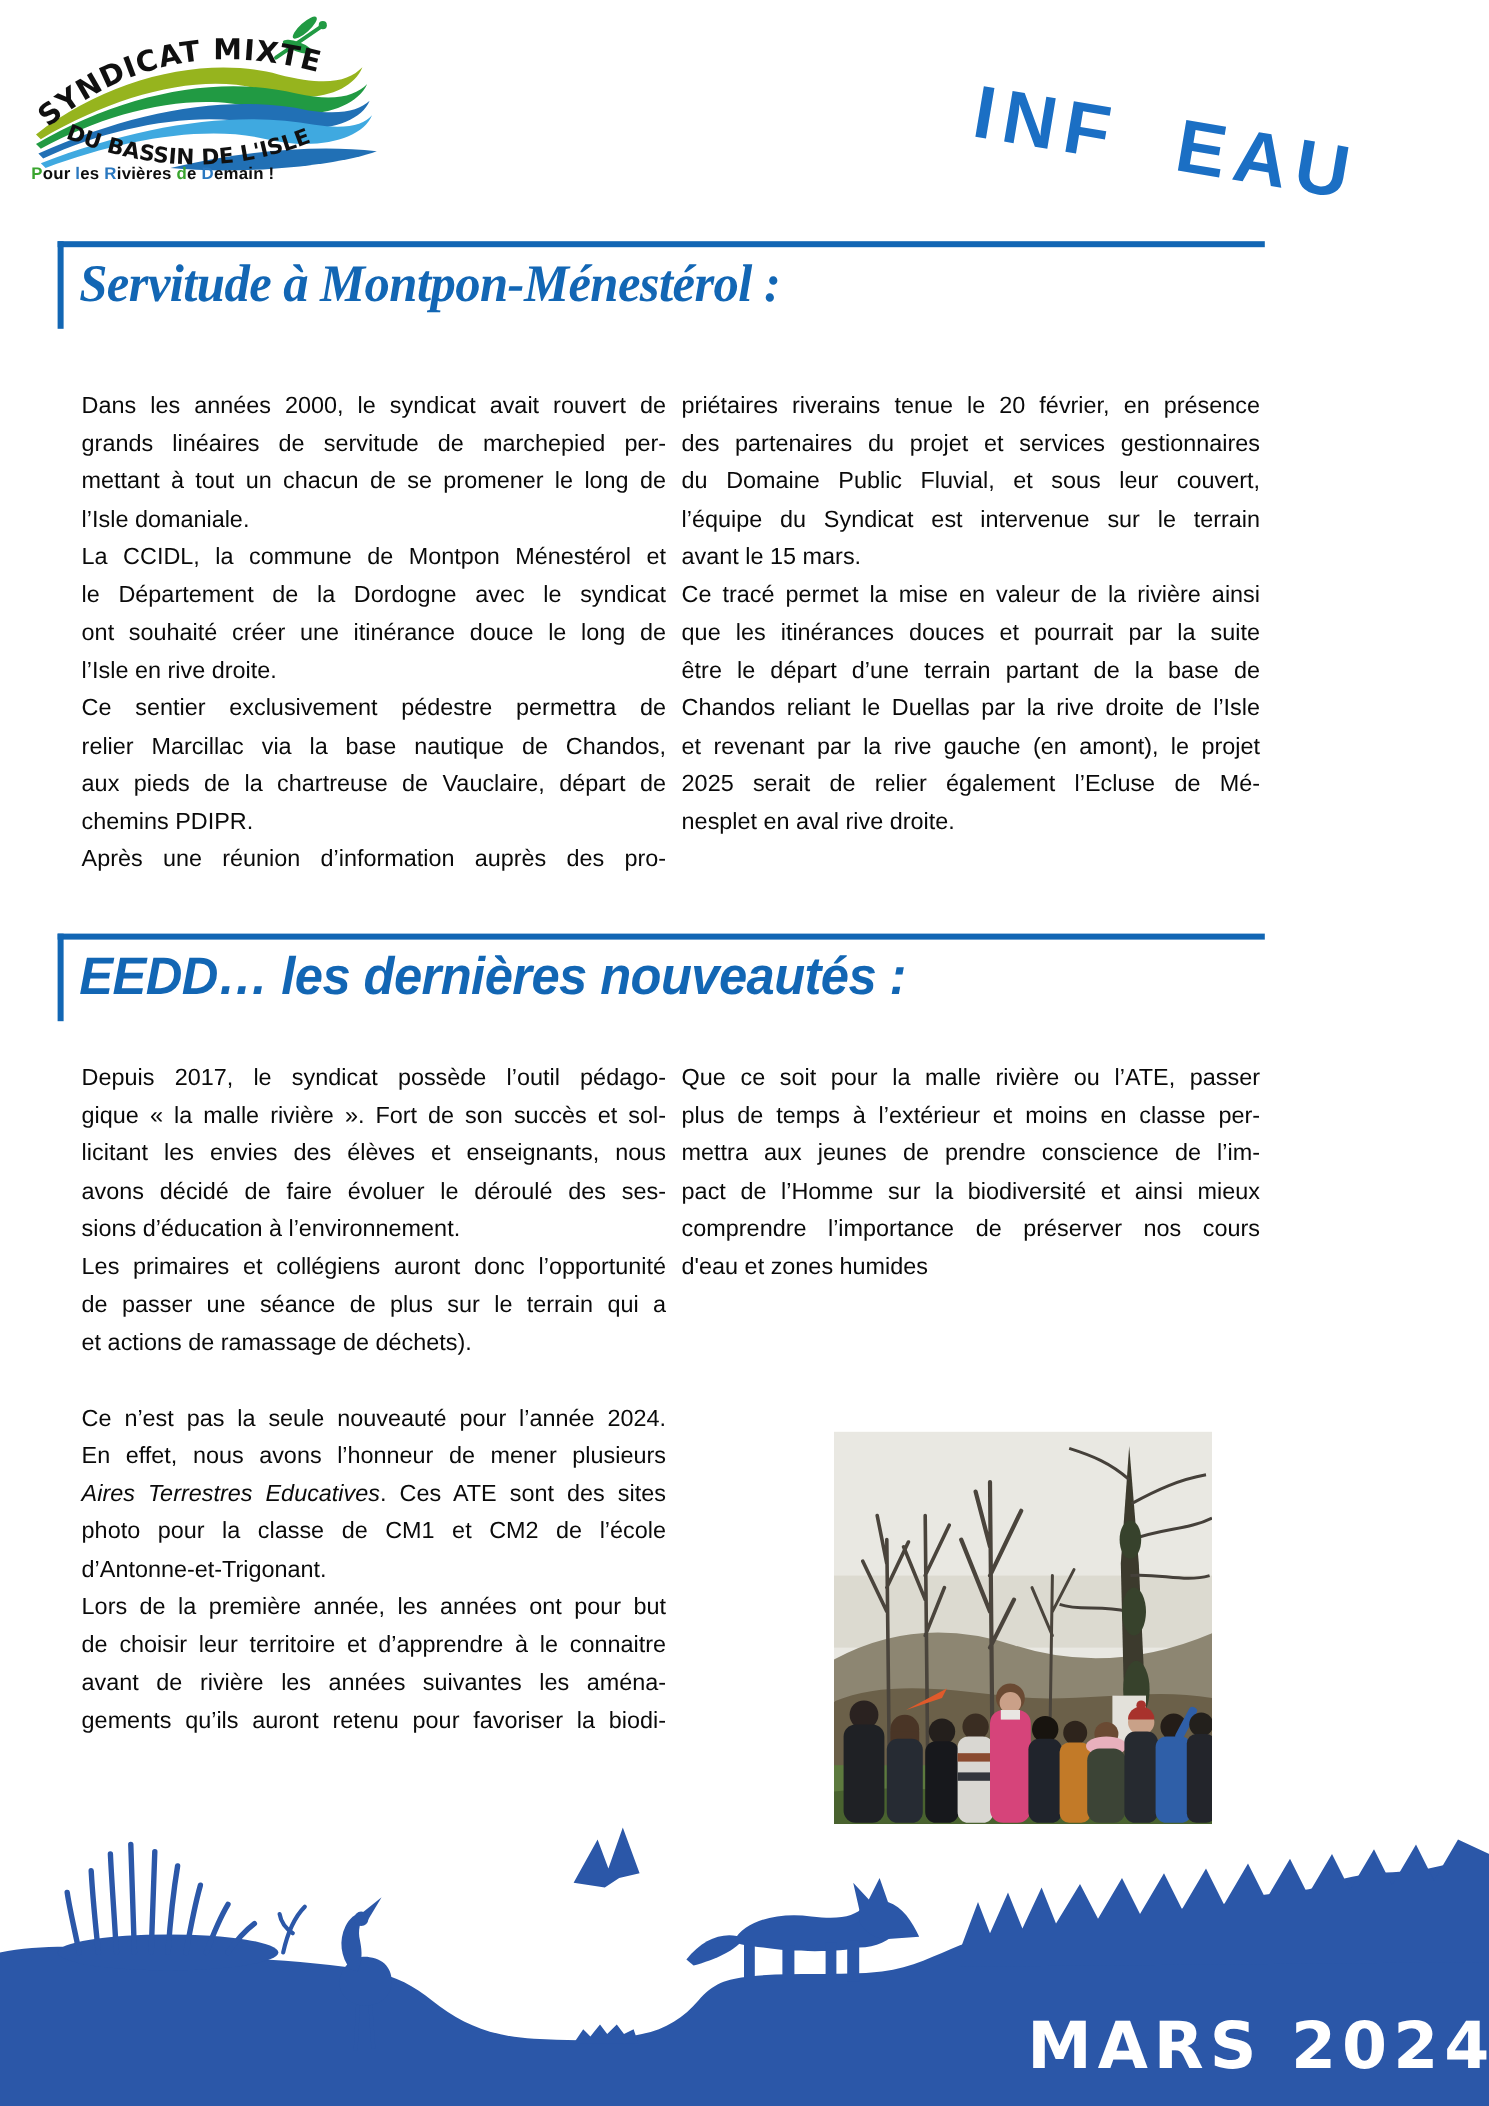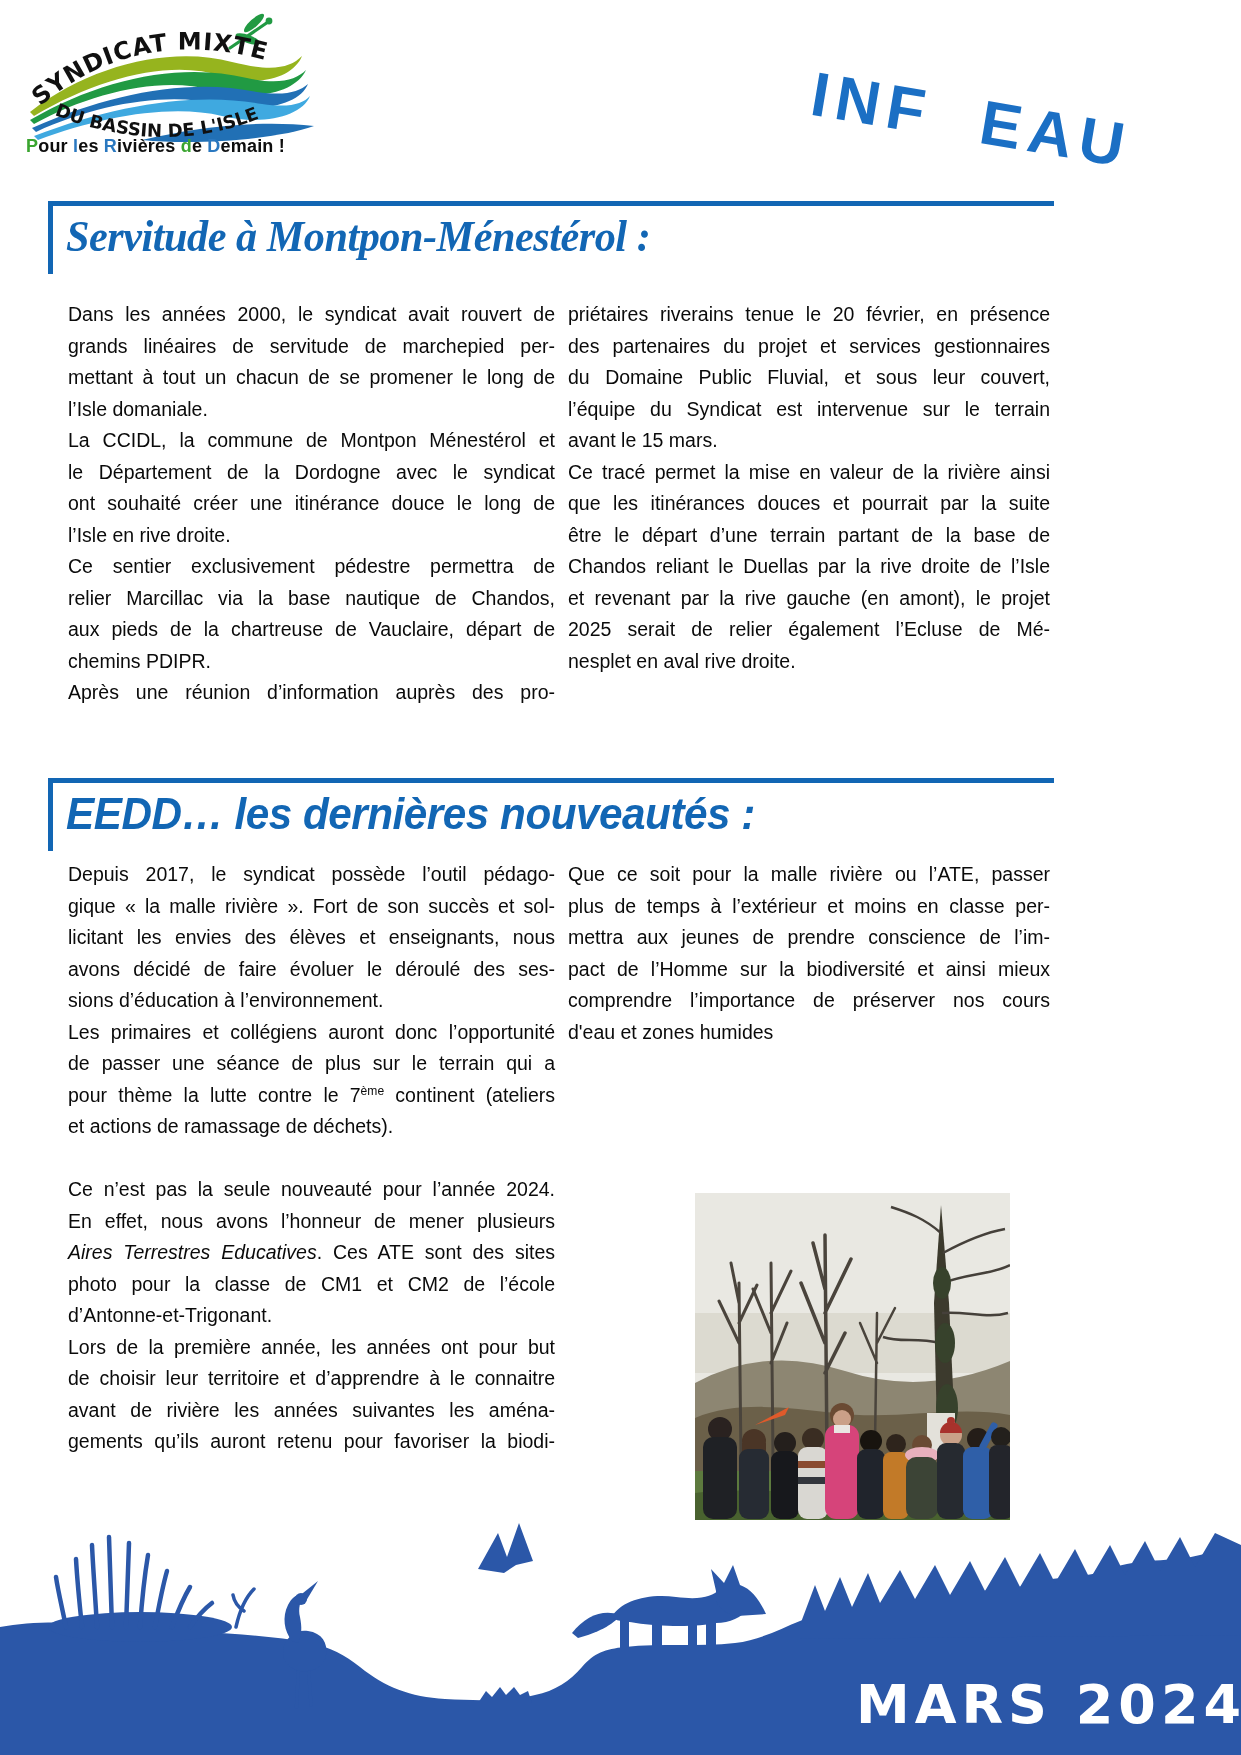--- a/index.html
+++ b/index.html
@@ -12,32 +12,32 @@
        font-family:"Liberation Sans",sans-serif;color:var(--text_black);}
   .abs{position:absolute;}
 
   
   .masthead{left:818px;top:58px;transform:rotate(9.5deg);transform-origin:left top;
     font-size:62px;font-weight:700;letter-spacing:7px;word-spacing:26px;color:var(--masthead_blue);
     white-space:nowrap;}
 
   
   .logo-svg{left:22px;top:6px;}
-  .slogan{left:26px;top:136px;width:300px;font-size:18px;font-weight:700;letter-spacing:.2px;color:#0d0d0d;white-space:nowrap;}
+  .slogan{left:26px;top:136px;width:300px;font-size:14px;font-weight:700;letter-spacing:.2px;color:#0d0d0d;white-space:nowrap;}
   .c-green{color:var(--slogan_green);} .c-blue{color:var(--slogan_blue);}
 
   
   .headbox{left:48px;width:1006px;border-top:5px solid var(--brand_blue);
     border-left:5px solid var(--brand_blue);padding:6px 0 12px 13px;box-sizing:border-box;}
   .headbox h2{margin:0;font-size:44px;line-height:50px;font-weight:700;font-style:italic;
     color:var(--brand_blue);letter-spacing:-.5px;transform:scaleX(.96);transform-origin:left;}
   .headbox1{top:201px;font-family:Liberation Serif, serif;} .headbox2{top:778px;}
 
   
-  .article{left:68px;width:982px;display:flex;gap:13px;}
+  .article{left:68px;width:982px;display:flex;gap:13px;margin-top:24px;}
   .article1{top:299px;} .article2{top:859px;}
   .col{width:487px;}
   .col2r{width:482px;}
   .line{font-size:19.5px;line-height:31.5px;text-align:justify;text-align-last:justify;}
   .line.last{text-align-last:left;}
   .para.gap{margin-top:31.5px;}
   .line sup{font-size:.62em;line-height:0;}
 
   
   .photo{left:695px;top:1193px;}
@@ -140,21 +140,20 @@
       <div class="para">
         <div class="line">Depuis 2017, le syndicat possède l’outil pédago-</div>
         <div class="line">gique « la malle rivière ». Fort de son succès et sol-</div>
         <div class="line">licitant les envies des élèves et enseignants, nous</div>
         <div class="line">avons décidé de faire évoluer le déroulé des ses-</div>
         <div class="line last">sions d’éducation à l’environnement.</div>
       </div>
       <div class="para">
         <div class="line">Les primaires et collégiens auront donc l’opportunité</div>
         <div class="line">de passer une séance de plus sur le terrain qui a</div>
-        <div class="line">pour thème la lutte contre le 7<sup>ème</sup> continent (ateliers</div>
         <div class="line last">et actions de ramassage de déchets).</div>
       </div>
       <div class="para gap">
         <div class="line">Ce n’est pas la seule nouveauté pour l’année 2024.</div>
         <div class="line">En effet, nous avons l’honneur de mener plusieurs</div>
         <div class="line"><em>Aires Terrestres Educatives</em>. Ces ATE sont des sites</div>
         <div class="line">photo pour la classe de CM1 et CM2 de l’école</div>
         <div class="line last">d’Antonne-et-Trigonant.</div>
       </div>
       <div class="para">

